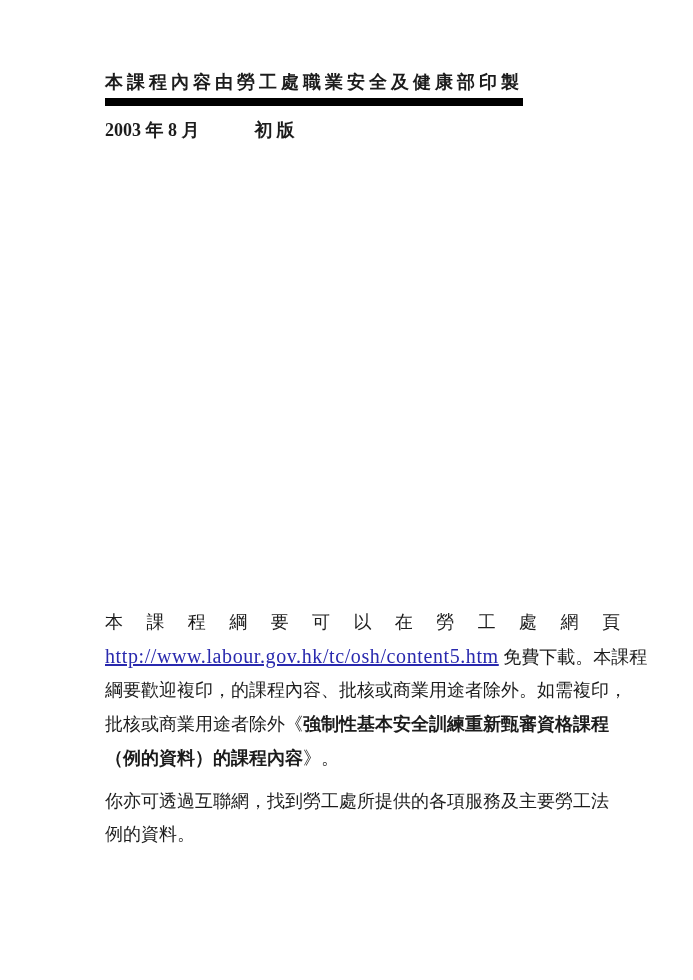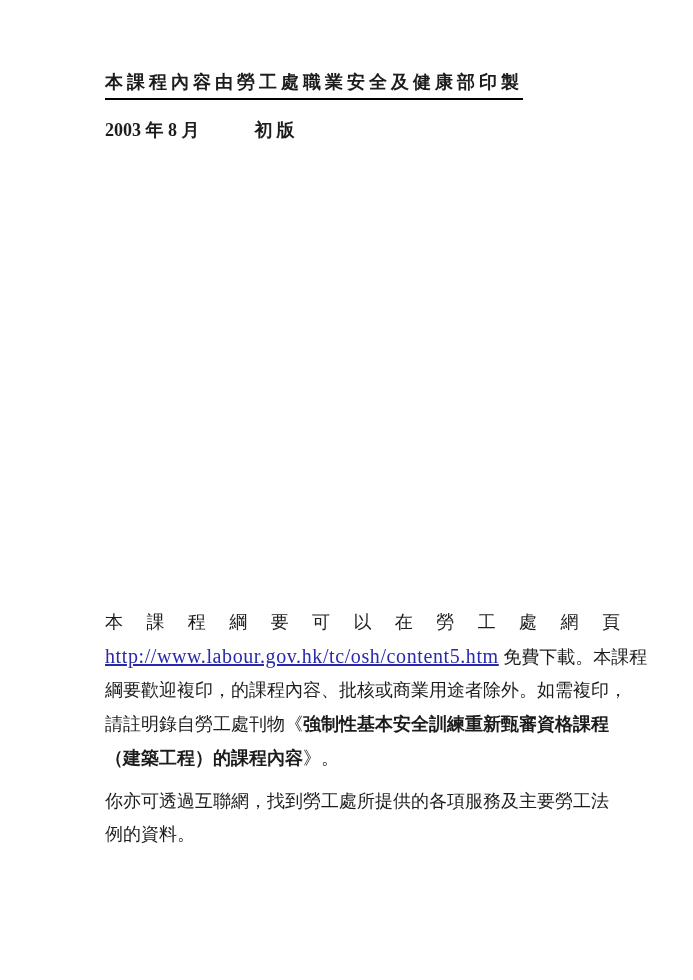--- a/index.html
+++ b/index.html
@@ -19,21 +19,21 @@
   .heading {
     position: absolute;
     left: 105px;
     top: 70px;
     font-size: 18px;
     font-weight: bold;
     letter-spacing: 4px;
   }
   .heading .underlined {
     display: inline-block;
-    border-bottom: 2px solid #000000;
+    border-bottom: 8px solid #000000;
     padding-bottom: 4px;
   }
   .edition-line {
     position: absolute;
     left: 105px;
     top: 118px;
     font-size: 18px;
     font-weight: bold;
   }
   .edition-line .edition-label {
@@ -106,24 +106,24 @@
         <span>工</span>
         <span>處</span>
         <span>網</span>
         <span>頁</span>
       </div>
     <div class="line">
       <span class="doc-link">http://www.labour.gov.hk/tc/osh/content5.htm</span><span> 免費下載。本課程</span>
     </div>
     <div class="line">綱要歡迎複印，的課程內容、批核或商業用途者除外。如需複印，</div>
     <div class="line">
-      <span>請註明錄自勞工處刊物《</span><span class="bold-title">強制性基本安全訓練重新甄審資格課程</span>
+      <span>批核或商業用途者除外《</span><span class="bold-title">強制性基本安全訓練重新甄審資格課程</span>
     </div>
     <div class="line">
-      <span class="bold-title">（建築工程）的課程內容</span><span>》。</span>
+      <span class="bold-title">（例的資料）的課程內容</span><span>》。</span>
     </div>
   </div>
 
   <div class="para-internet">
     <div class="line">你亦可透過互聯網，找到勞工處所提供的各項服務及主要勞工法</div>
     <div class="line">例的資料。</div>
   </div>
 
 </div>
 

